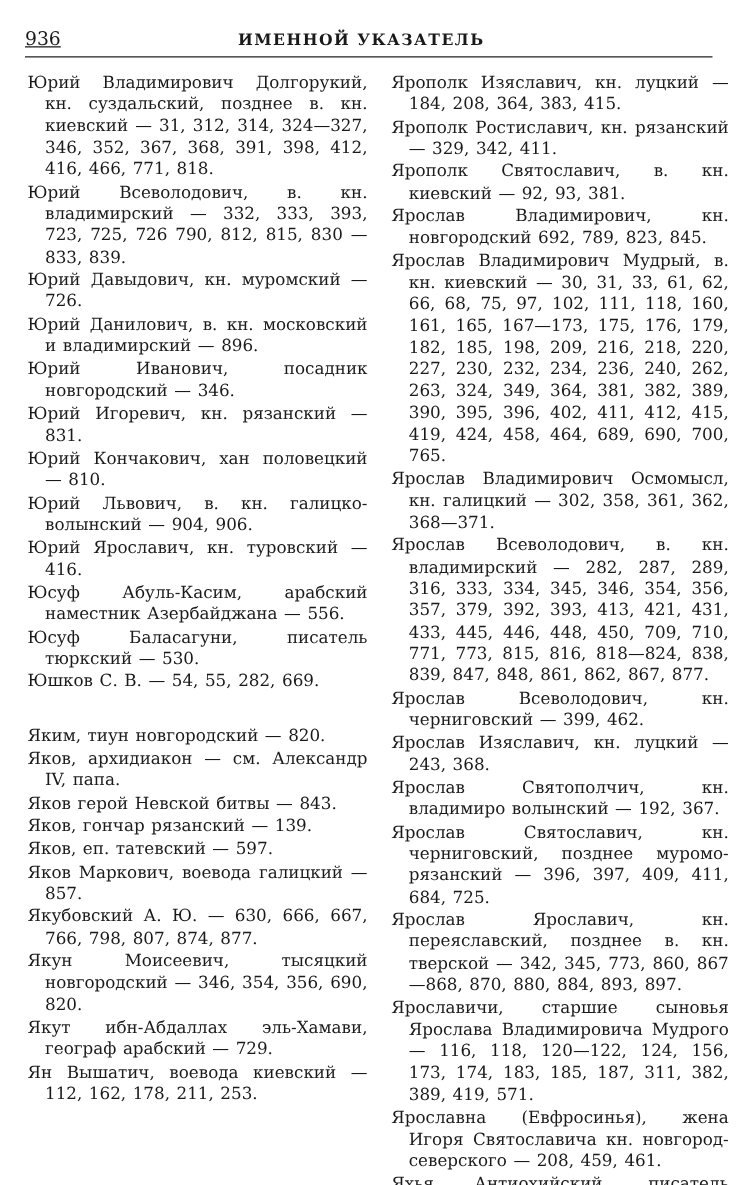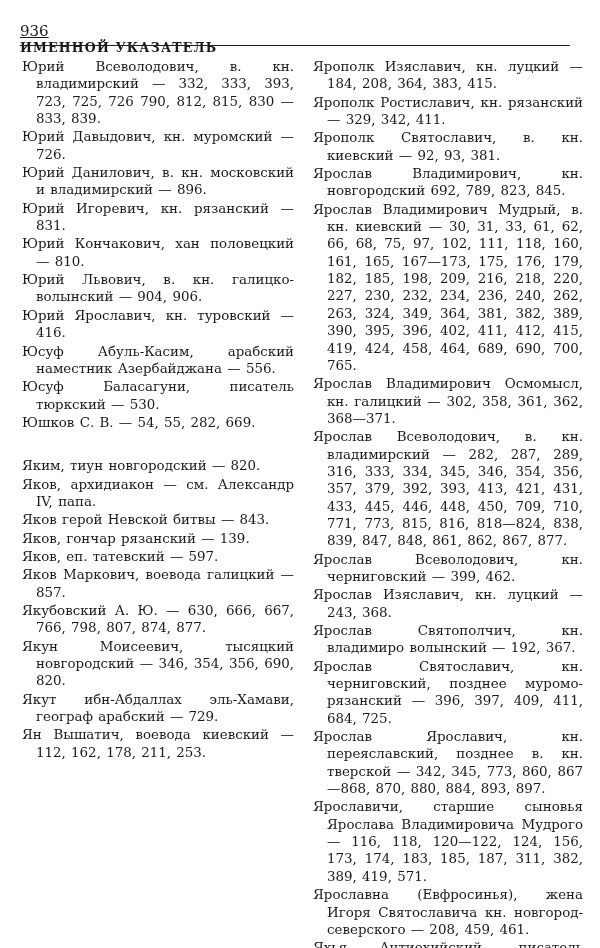--- a/index.html
+++ b/index.html
@@ -8,22 +8,22 @@
     font-family: "DejaVu Serif", "Liberation Serif", serif;
     color: #1a1a1a;
   }
   .header {
     position: absolute; left: 20px; top: 20px; width: 550px; height: 22px;
   }
   .page-num {
     position: absolute; left: 0; top: 2px; font-size: 15px; text-decoration: underline;
   }
   .running-title {
-    position: absolute; left: 0; right: 12px; top: 4px; text-align: left;
-    font-size: 12.5px; letter-spacing: 1.2px; font-weight: bold; margin-top: 16px;
+    position: absolute; left: 0; right: 12px; top: 4px; text-align: center;
+    font-size: 12.5px; letter-spacing: 1.2px; font-weight: bold;
   }
   .rule {
     position: absolute; left: 20px; top: 45px; width: 550px; height: 0;
     border-top: 1.5px solid #222;
   }
   .col {
     position: absolute; top: 58px; width: 272px;
     font-size: 13.4px; line-height: 17.35px;
   }
   .col.left { left: 22px; }
@@ -38,23 +38,25 @@
 </head>
 <body>
 
 <div class="header">
   <span class="page-num">936</span>
   <div class="running-title">ИМЕННОЙ УКАЗАТЕЛЬ</div>
 </div>
 <div class="rule"></div>
 
 <div class="col left">
+  <p class="entry">Юрий Владимирович Долгорукий, кн. суздальский, позднее в. кн. киевский — 31, 312, 314, 324—327, 346, 352, 367, 368, 391, 398, 412, 416, 466, 771, 818.</p>
   <p class="entry">Юрий Всеволодович, в. кн. владимирский — 332, 333, 393, 723, 725, 726 790, 812, 815, 830 — 833, 839.</p>
   <p class="entry">Юрий Давыдович, кн. муромский — 726.</p>
   <p class="entry">Юрий Данилович, в. кн. московский и владимирский — 896.</p>
+  <p class="entry">Юрий Иванович, посадник новгородский — 346.</p>
   <p class="entry">Юрий Игоревич, кн. рязанский — 831.</p>
   <p class="entry">Юрий Кончакович, хан половецкий — 810.</p>
   <p class="entry">Юрий Львович, в. кн. галицко-волынский — 904, 906.</p>
   <p class="entry">Юрий Ярославич, кн. туровский — 416.</p>
   <p class="entry">Юсуф Абуль-Касим, арабский наместник Азербайджана — 556.</p>
   <p class="entry">Юсуф Баласагуни, писатель тюркский — 530.</p>
   <p class="entry">Юшков С. В. — 54, 55, 282, 669.</p>
   <p class="entry gap-before">Яким, тиун новгородский — 820.</p>
   <p class="entry">Яков, архидиакон — см. Александр IV, папа.</p>
   <p class="entry">Яков герой Невской битвы — 843.</p>

